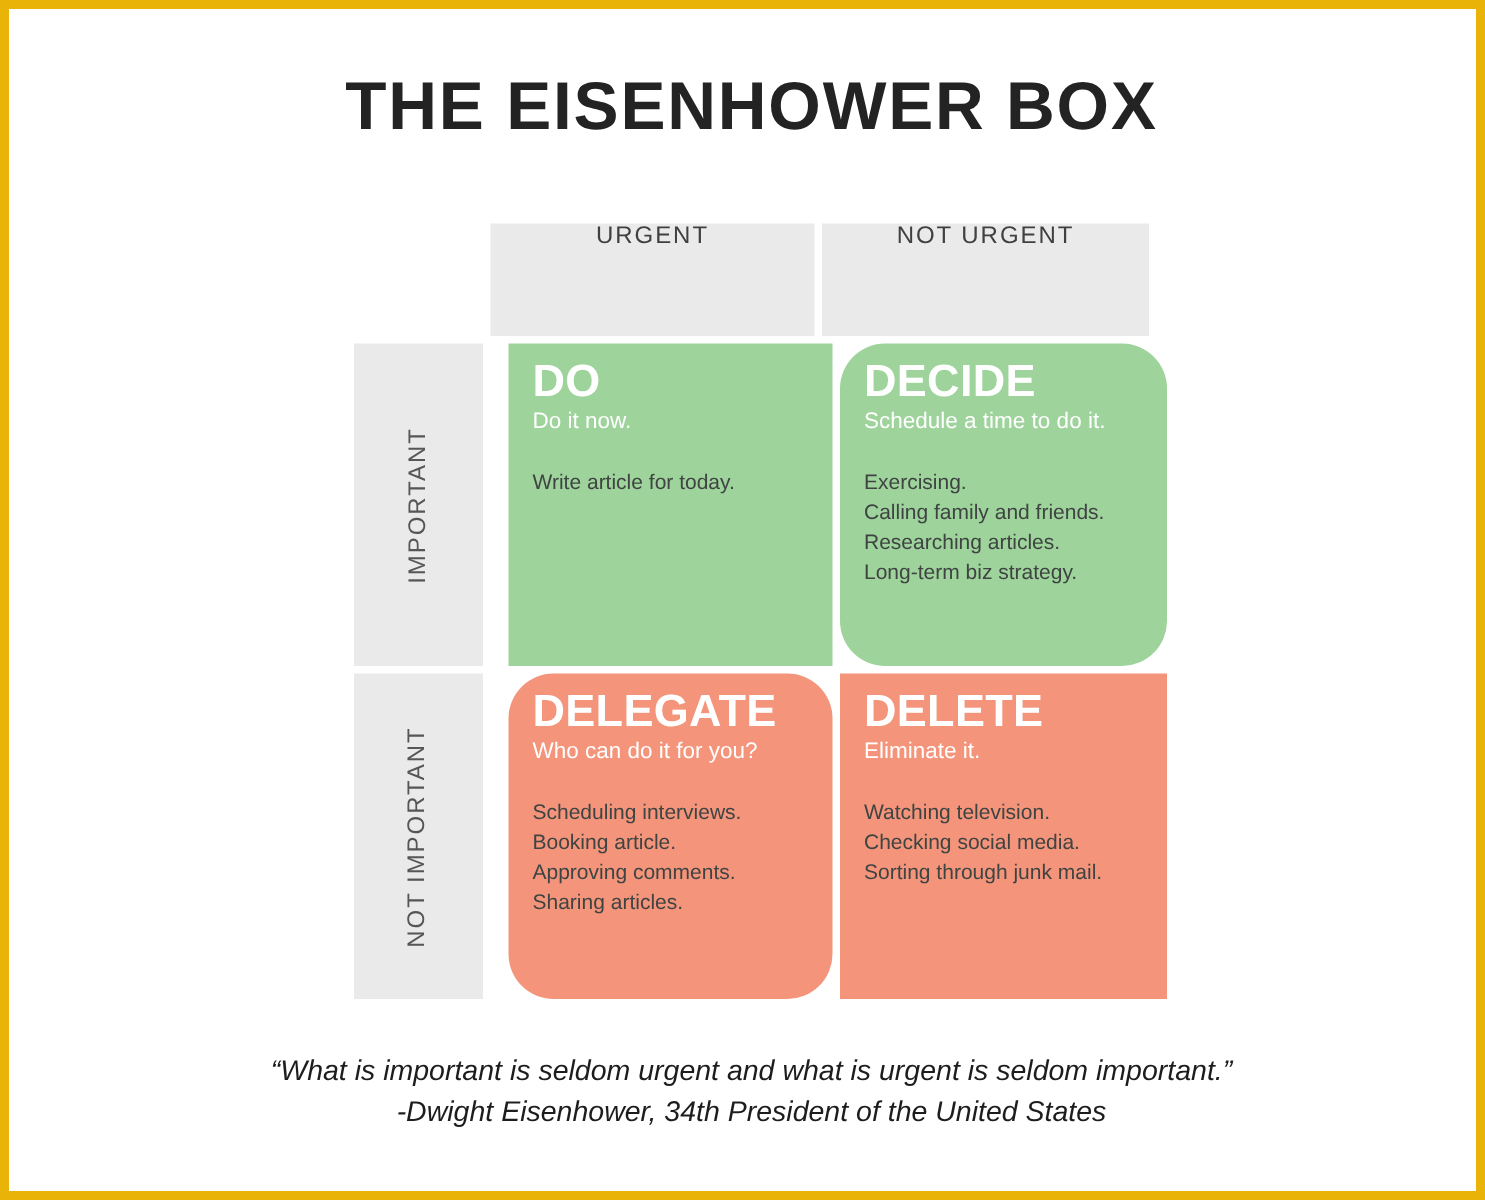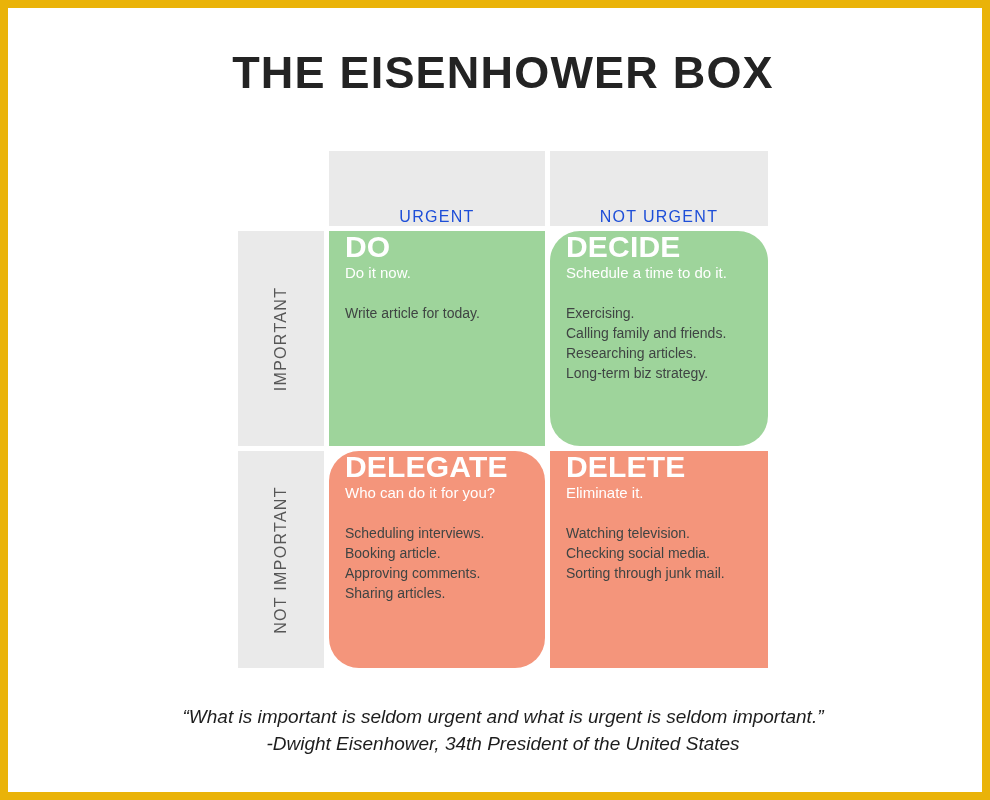--- a/index.html
+++ b/index.html
@@ -14,21 +14,21 @@
     position: relative;
     overflow: hidden;
   }
   .page {
     position: absolute;
     left: 0;
     top: 0;
     width: 990px;
     height: 800px;
     box-sizing: border-box;
-    border: 8px solid #eab308;
+    border: 6px solid #eab308;
     background: #ffffff;
   }
 
   
   .title {
     position: absolute;
     left: 0;
     top: 40px;
     width: 990px;
     text-align: center;
@@ -48,25 +48,25 @@
     height: 517px;
   }
 
   
   .col-head {
     position: absolute;
     top: 0;
     height: 75px;
     background: #eaeaea;
     display: flex;
-    align-items: flex-end;
+    align-items: flex-start;
     justify-content: center;
     font-size: 16px;
     letter-spacing: 1.3px;
-    color: #1d4ed8;
+    color: #404040;
   }
   .col-head.c1 { left: 91px;  width: 216px; }
   .col-head.c2 { left: 312px; width: 218px; }
 
   
   .row-label {
     position: absolute;
     left: 0;
     width: 86px;
     background: #eaeaea;
@@ -81,21 +81,22 @@
     white-space: nowrap;
     font-size: 16px;
     letter-spacing: 1.3px;
     color: #565656;
   }
 
   
   .quad {
     position: absolute;
     box-sizing: border-box;
-    padding: 0 16px 10px 16px;
+    padding: 10px 16px 10px 16px;
+    margin-left: 12px;
   }
   .quad.q1 { left: 91px;  top: 80px;  width: 216px; height: 215px; background: #9ed49b; }
   .quad.q2 { left: 312px; top: 80px;  width: 218px; height: 215px; background: #9ed49b; border-radius: 30px; }
   .quad.q3 { left: 91px;  top: 300px; width: 216px; height: 217px; background: #f4957b; border-radius: 30px; }
   .quad.q4 { left: 312px; top: 300px; width: 218px; height: 217px; background: #f4957b; }
 
   .quad-title {
     font-size: 30px;
     font-weight: bold;
     color: #ffffff;

